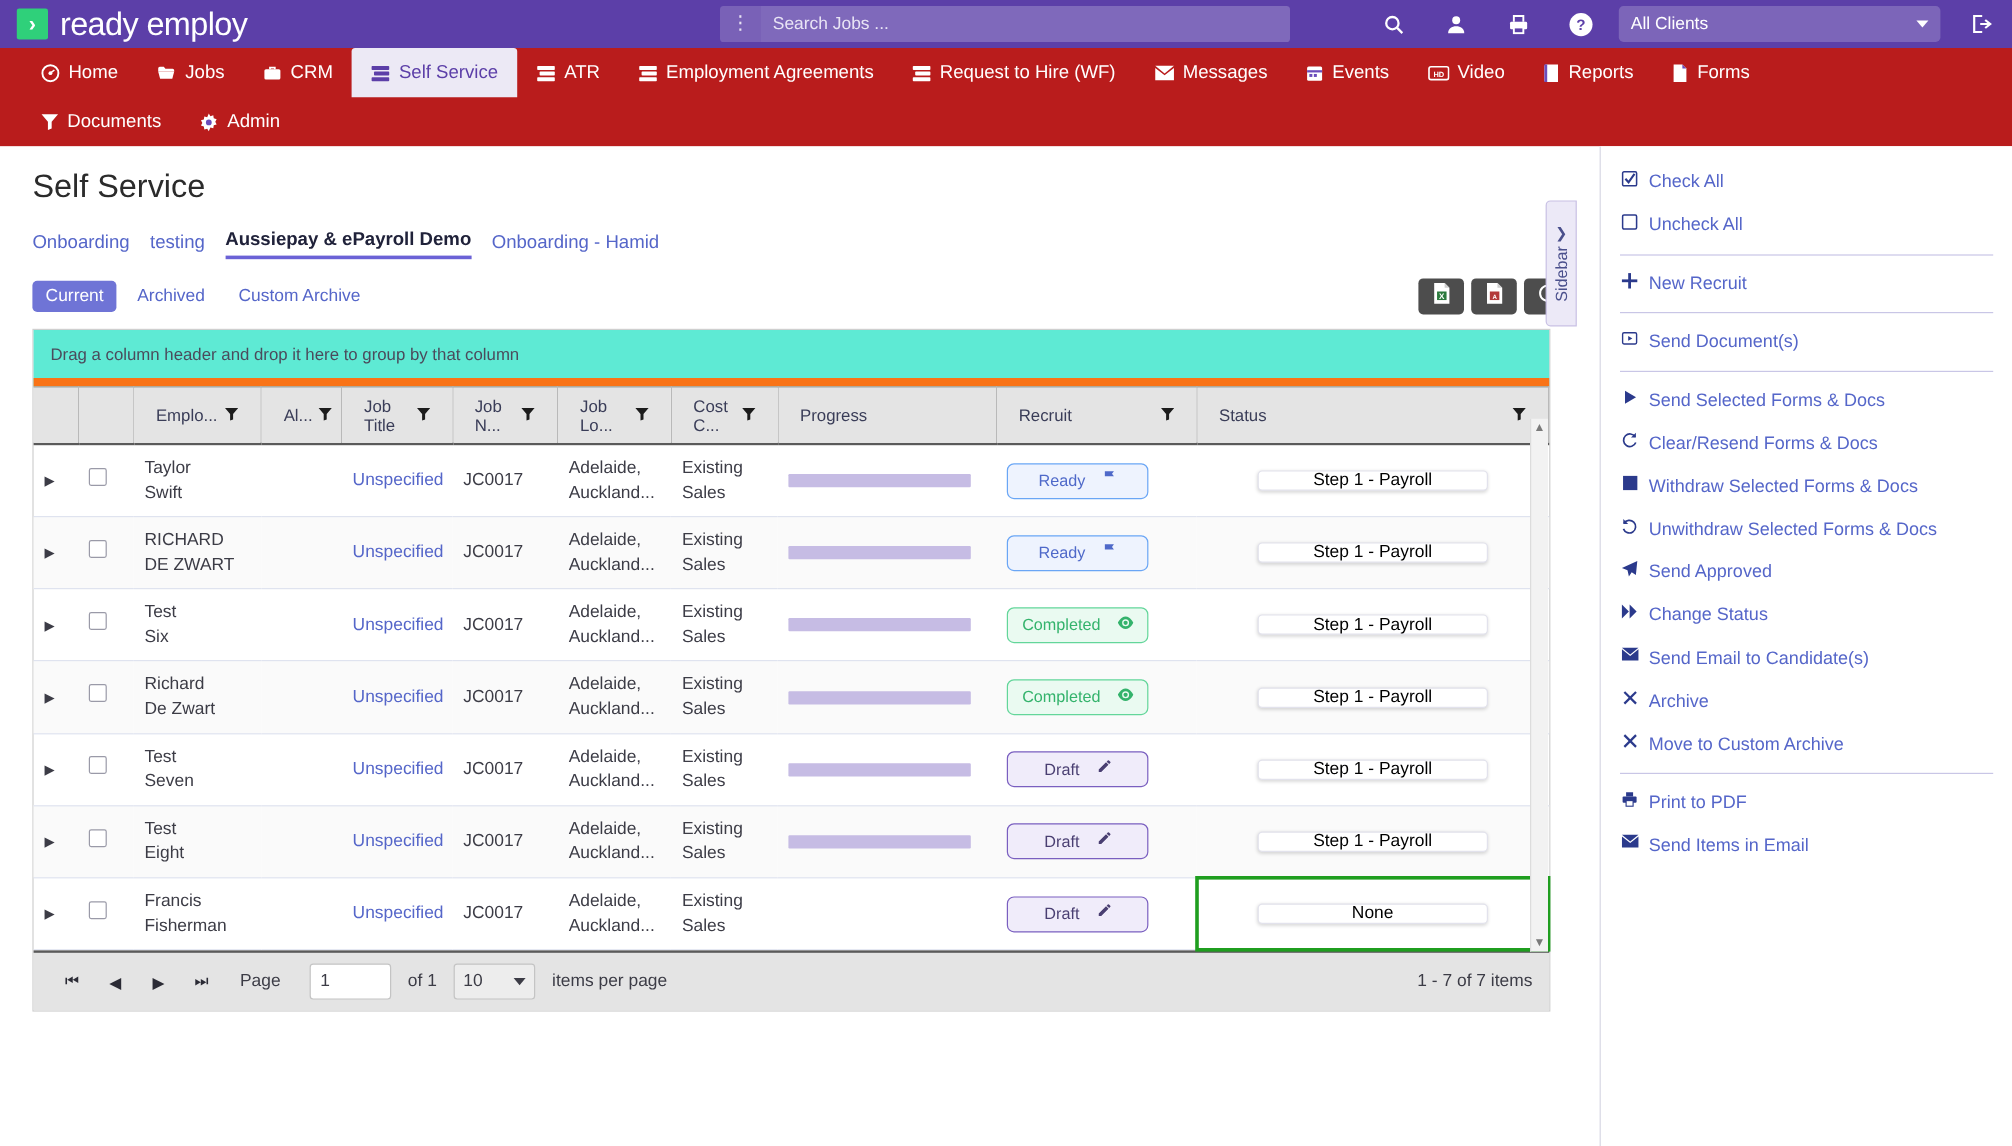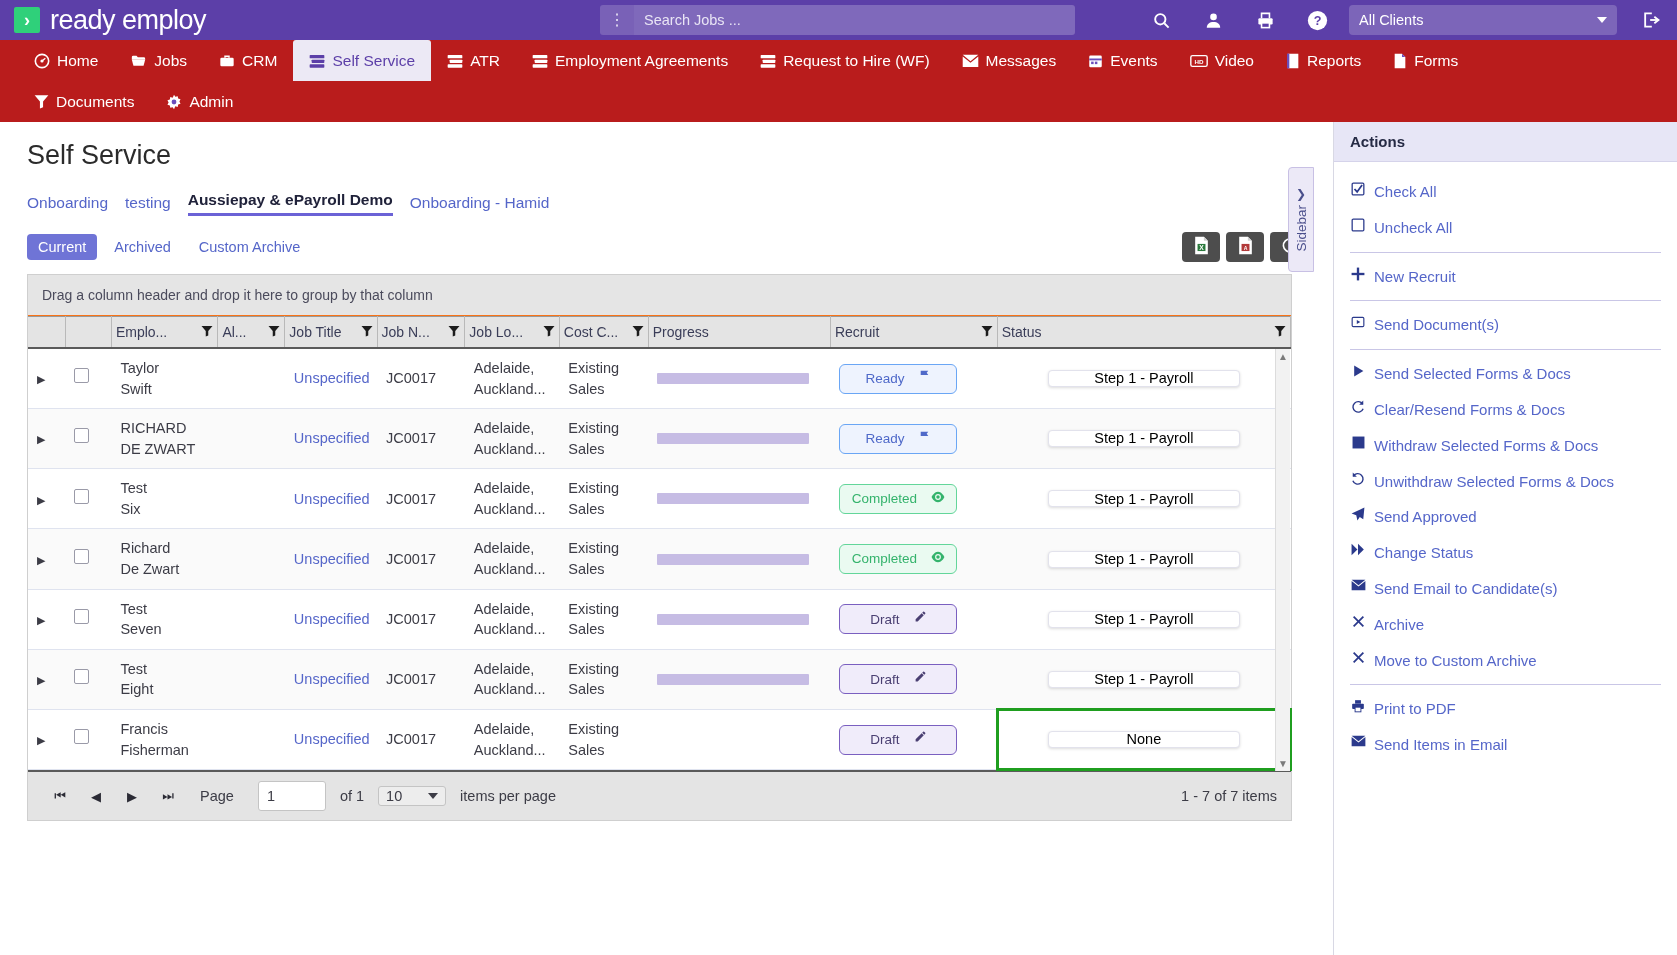--- a/index.html
+++ b/index.html
@@ -101,29 +101,29 @@
     width: 38px; height: 30px; background: #4d4d4d; border-radius: 4px;
     display: flex; align-items: center; justify-content: center; cursor: pointer;
   }
 
   
   .grid {
     border: 1px solid #cfcfcf; background: #ffffff;
     width: 1265px;
   }
   .group-hint {
-    background: #e5e5e5; color: #4b4b5c; font-size: 14px;
-    padding: 12px 14px; border-bottom: 1px solid #f97316;
+    background: #5eead4; color: #4b4b5c; font-size: 14px;
+    padding: 12px 14px; border-bottom: 7px solid #f97316;
   }
   table.g { width: 100%; border-collapse: collapse; table-layout: fixed; }
   table.g thead th {
     background: #e4e4e4; border-right: 1px solid #b9b9b9;
     border-bottom: 2px solid #5a5a5a; border-top: 1px solid #9a9a9a;
     font-size: 14px; color: #3a3d58; font-weight: normal; text-align: left;
-    padding: 7px 4px; height: 31px; position: relative;
+    padding: 7px 18px; height: 31px; position: relative;
   }
   table.g thead th .thin { display: flex; align-items: center; justify-content: space-between; gap: 4px; }
   .funnel { flex: none; }
   table.g tbody td {
     border-bottom: 1px solid #dfe3ef; padding: 9px 9px;
     font-size: 14.5px; color: #3c3c46; vertical-align: middle;
     line-height: 1.42;
   }
   tr.alt td { background: #fafafa; }
   .expander { color: #3c3c46; font-size: 11px; }
@@ -171,21 +171,21 @@
   }
   .pgbtn { width: 36px; text-align: center; color: #2b2b35; font-size: 13px; cursor: pointer; }
   .pglabel { margin-left: 14px; margin-right: 24px; }
   .pginput {
     width: 68px; height: 30px; background: #ffffff; border: 1px solid #c4c4c4;
     border-radius: 3px; font-size: 14.5px; padding: 0 8px; color: #3c3c46;
     font-family: "Liberation Sans", sans-serif; outline: none;
   }
   .pgof { margin: 0 14px; }
   .pgsel {
-    width: 68px; height: 20px; background: #ededed; border: 1px solid #c4c4c4;
+    width: 68px; height: 30px; background: #ededed; border: 1px solid #c4c4c4;
     border-radius: 3px; font-size: 14.5px; display: flex; align-items: center;
     justify-content: space-between; padding: 0 7px; color: #3c3c46; cursor: pointer;
   }
   .pgipp { margin-left: 14px; }
   .pgcount { margin-left: auto; }
 
   
   .sidebar-toggle {
     position: absolute; left: 1288px; top: 45px;
     width: 26px; height: 105px; background: #ece9f7;
@@ -742,21 +742,20 @@
         </div>
       </div>
     </div>
 
     <div class="sidebar-toggle">
       <span class="chev">❯</span>
       <span class="vtext">Sidebar</span>
     </div>
 
     <div class="actions-panel">
-      <div class="actions-head">Actions</div>
       <div class="actions-list">
           <div class="action-item">
             <span class="ai">
               <svg width="14" height="14" viewBox="0 0 24 24" fill="none" stroke="#2b3a8c" stroke-width="2.2">
                 <rect x="2" y="2" width="20" height="20" rx="2"></rect>
                 <polyline points="6,12 10.5,17 19,5" stroke-width="3"></polyline>
               </svg>
             </span>
             <span>Check All</span>
           </div>

